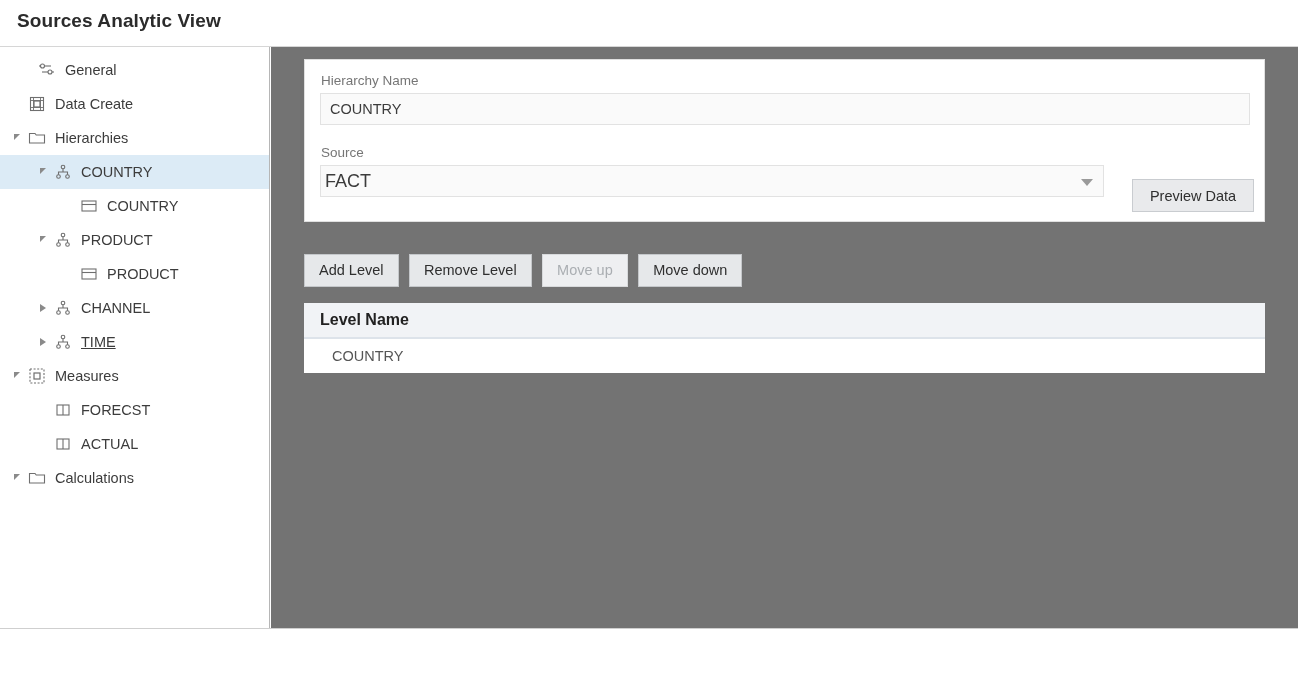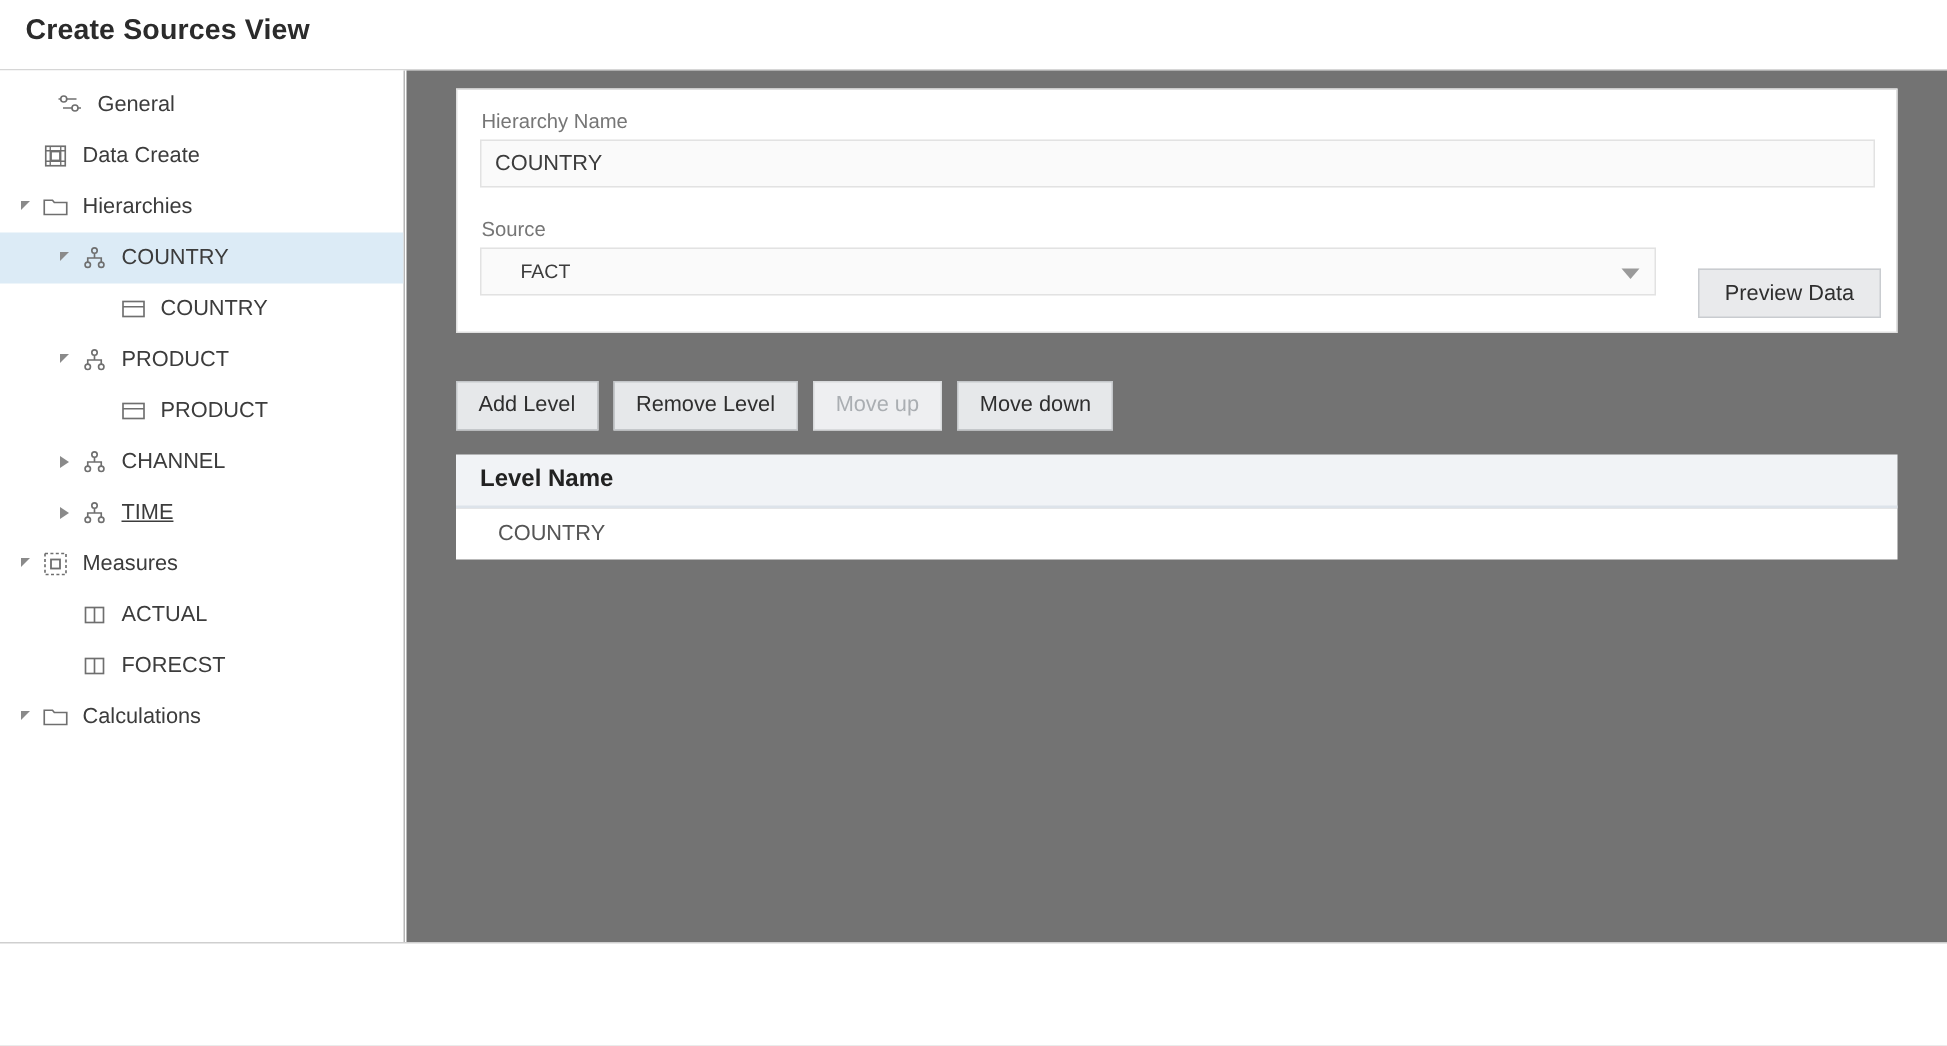--- a/index.html
+++ b/index.html
@@ -104,22 +104,22 @@
     padding: 0 9px;
     line-height: 30px;
     font-family: "Liberation Sans", sans-serif;
     outline: none;
   }
   .selectbox {
     position: relative;
     height: 32px; width: 784px;
     background: #fafafa;
     border: 1px solid #e2e2e2;
-    font-size: 13px; color: #3c3c3c;
-    padding: 0 26px; line-height: 30px;
+    font-size: 18px; color: #3c3c3c;
+    padding: 0 4px; line-height: 30px;
   }
   .selectbox .caret {
     position: absolute; right: 10px; top: 13px;
     width: 0; height: 0;
     border-left: 6px solid transparent;
     border-right: 6px solid transparent;
     border-top: 7px solid #9a9a9a;
   }
 
   .btn {
@@ -172,21 +172,21 @@
     background: #ffffff;
     border-top: 1px solid #cfcfcf;
   }
 </style>
 </head>
 <body>
 
 <div id="app">
 
   <div class="titlebar">
-    <div class="title">Create Sources View</div>
+    <div class="title">Sources Analytic View</div>
   </div>
 
   <div class="sidebar">
     <div class="tree" id="tree">
         <div class="tree-node" style="padding-left: 18px;">
           <span class="twisty none"></span>
           <span class="node-icon">
             <svg width="18" height="18" viewBox="0 0 18 18">
               <line x1="1" y1="5" x2="13" y2="5" stroke="#6f6f6f" stroke-width="1.1"></line>
               <circle cx="4.5" cy="5" r="2" fill="#fff" stroke="#6f6f6f" stroke-width="1.1"></circle>
@@ -310,31 +310,31 @@
           <span class="node-label">Measures</span>
         </div>
         <div class="tree-node" style="padding-left: 34px;">
           <span class="twisty none"></span>
           <span class="node-icon">
             <svg width="18" height="18" viewBox="0 0 18 18">
               <rect x="3" y="4" width="12" height="10" fill="none" stroke="#6f6f6f" stroke-width="1.1"></rect>
               <line x1="9" y1="4" x2="9" y2="14" stroke="#6f6f6f" stroke-width="1.1"></line>
             </svg>
           </span>
-          <span class="node-label">ACTUAL</span>
+          <span class="node-label">FORECST</span>
         </div>
         <div class="tree-node" style="padding-left: 34px;">
           <span class="twisty none"></span>
           <span class="node-icon">
             <svg width="18" height="18" viewBox="0 0 18 18">
               <rect x="3" y="4" width="12" height="10" fill="none" stroke="#6f6f6f" stroke-width="1.1"></rect>
               <line x1="9" y1="4" x2="9" y2="14" stroke="#6f6f6f" stroke-width="1.1"></line>
             </svg>
           </span>
-          <span class="node-label">FORECST</span>
+          <span class="node-label">ACTUAL</span>
         </div>
         <div class="tree-node" style="padding-left: 8px;">
           <span class="twisty">
             <span class="tri-down"></span>
           </span>
           <span class="node-icon">
             <svg width="18" height="18" viewBox="0 0 18 18">
               <path d="M1.5 4.5 L7 4.5 L8.2 6 L16.5 6 L16.5 14 L1.5 14 Z" fill="none" stroke="#6f6f6f" stroke-width="1.1"></path>
             </svg>
           </span>

